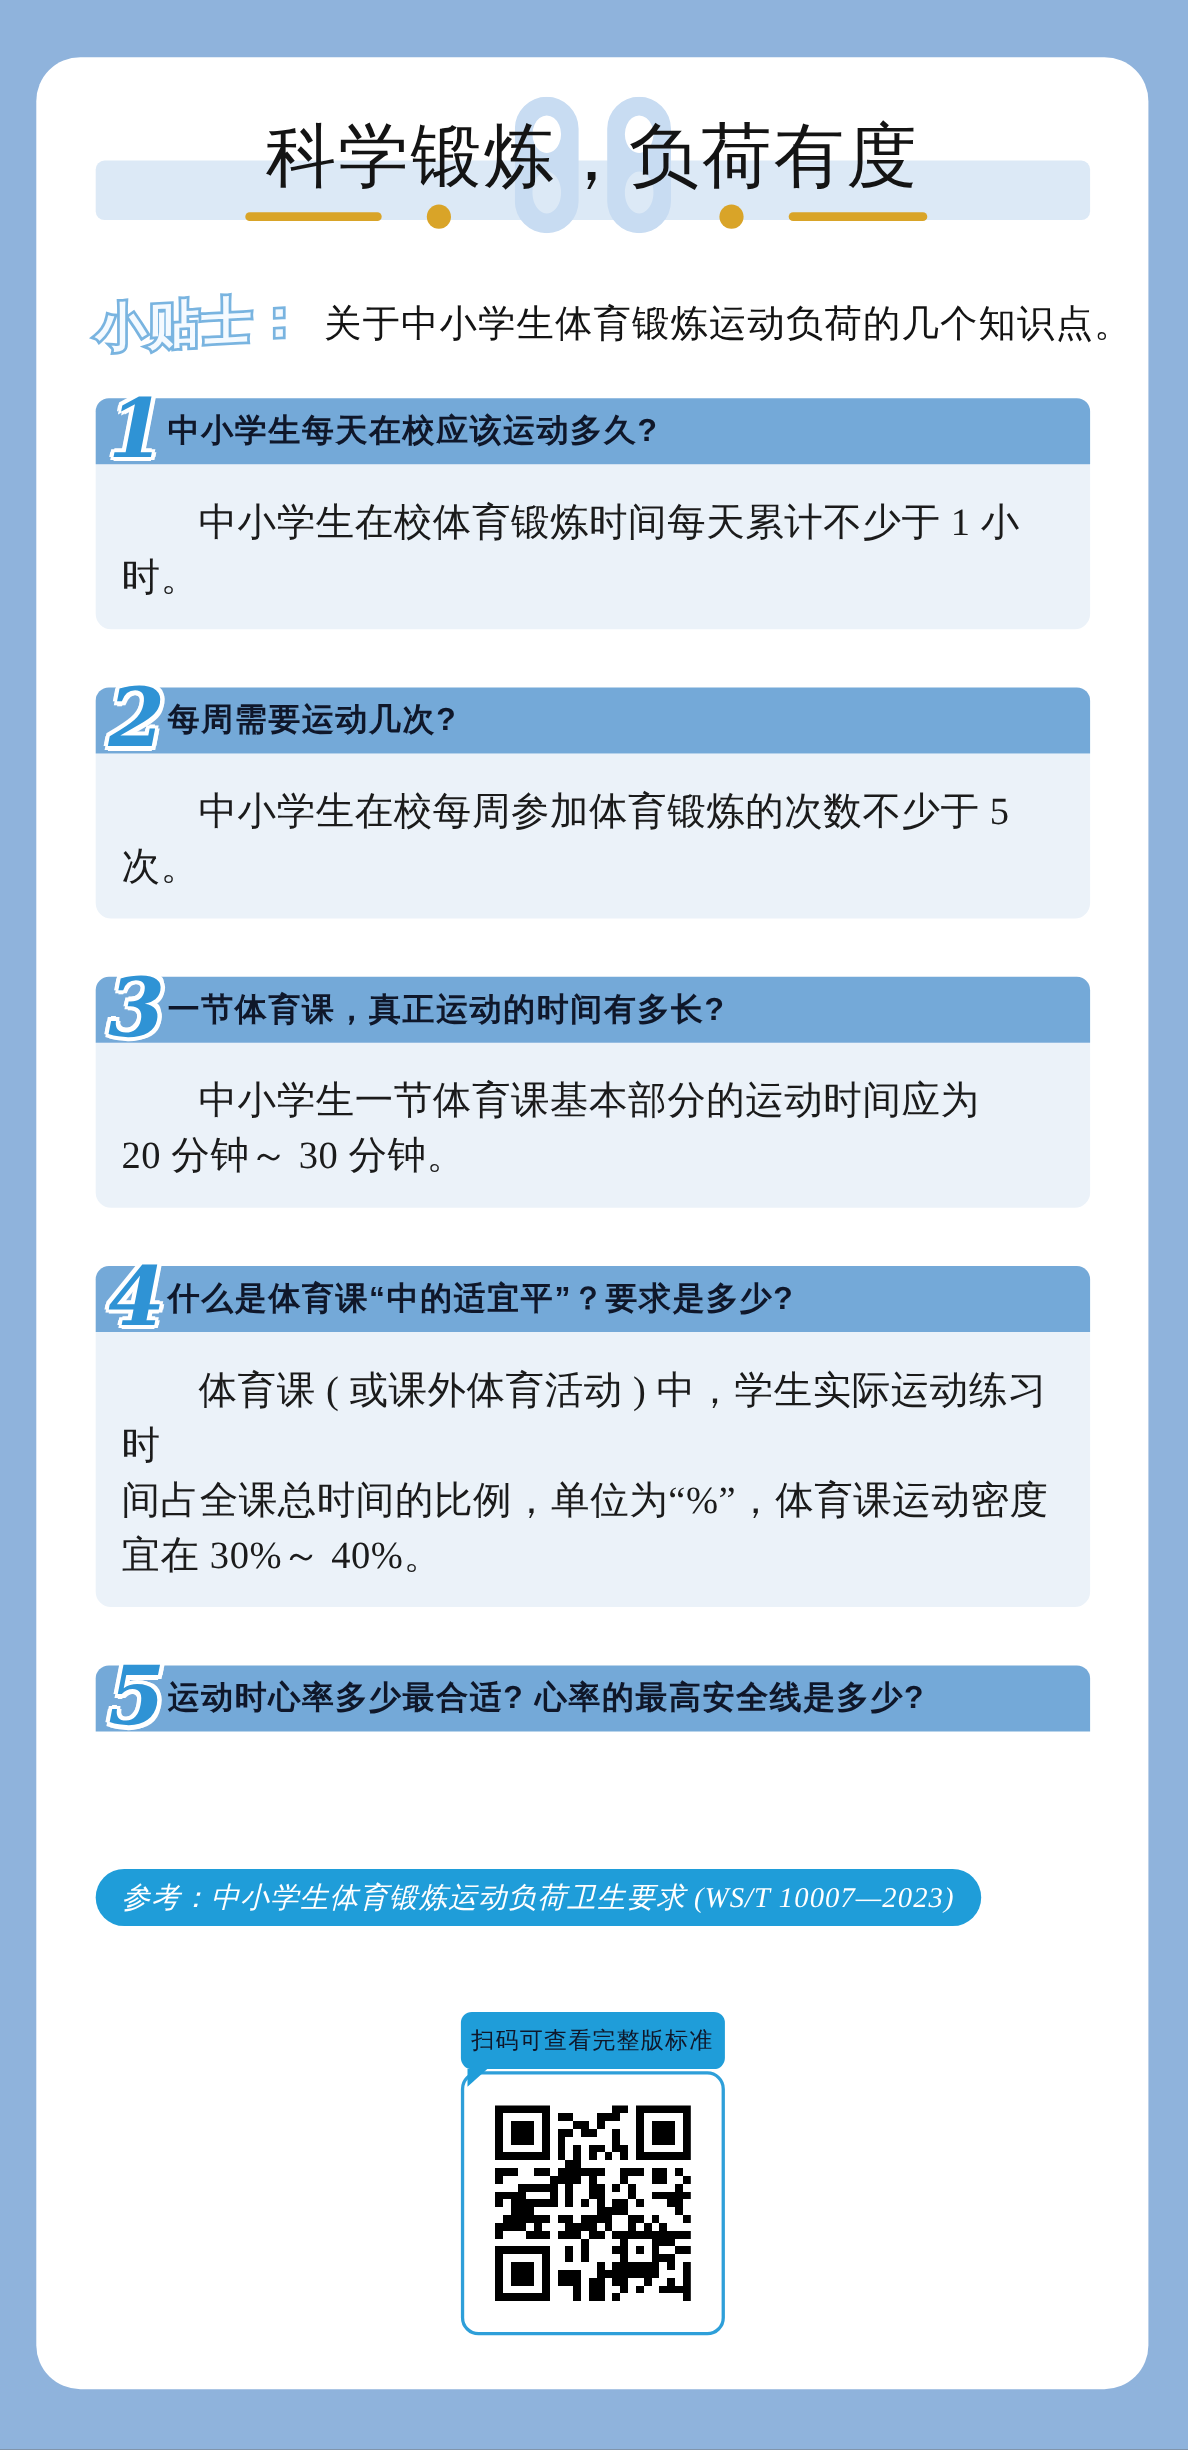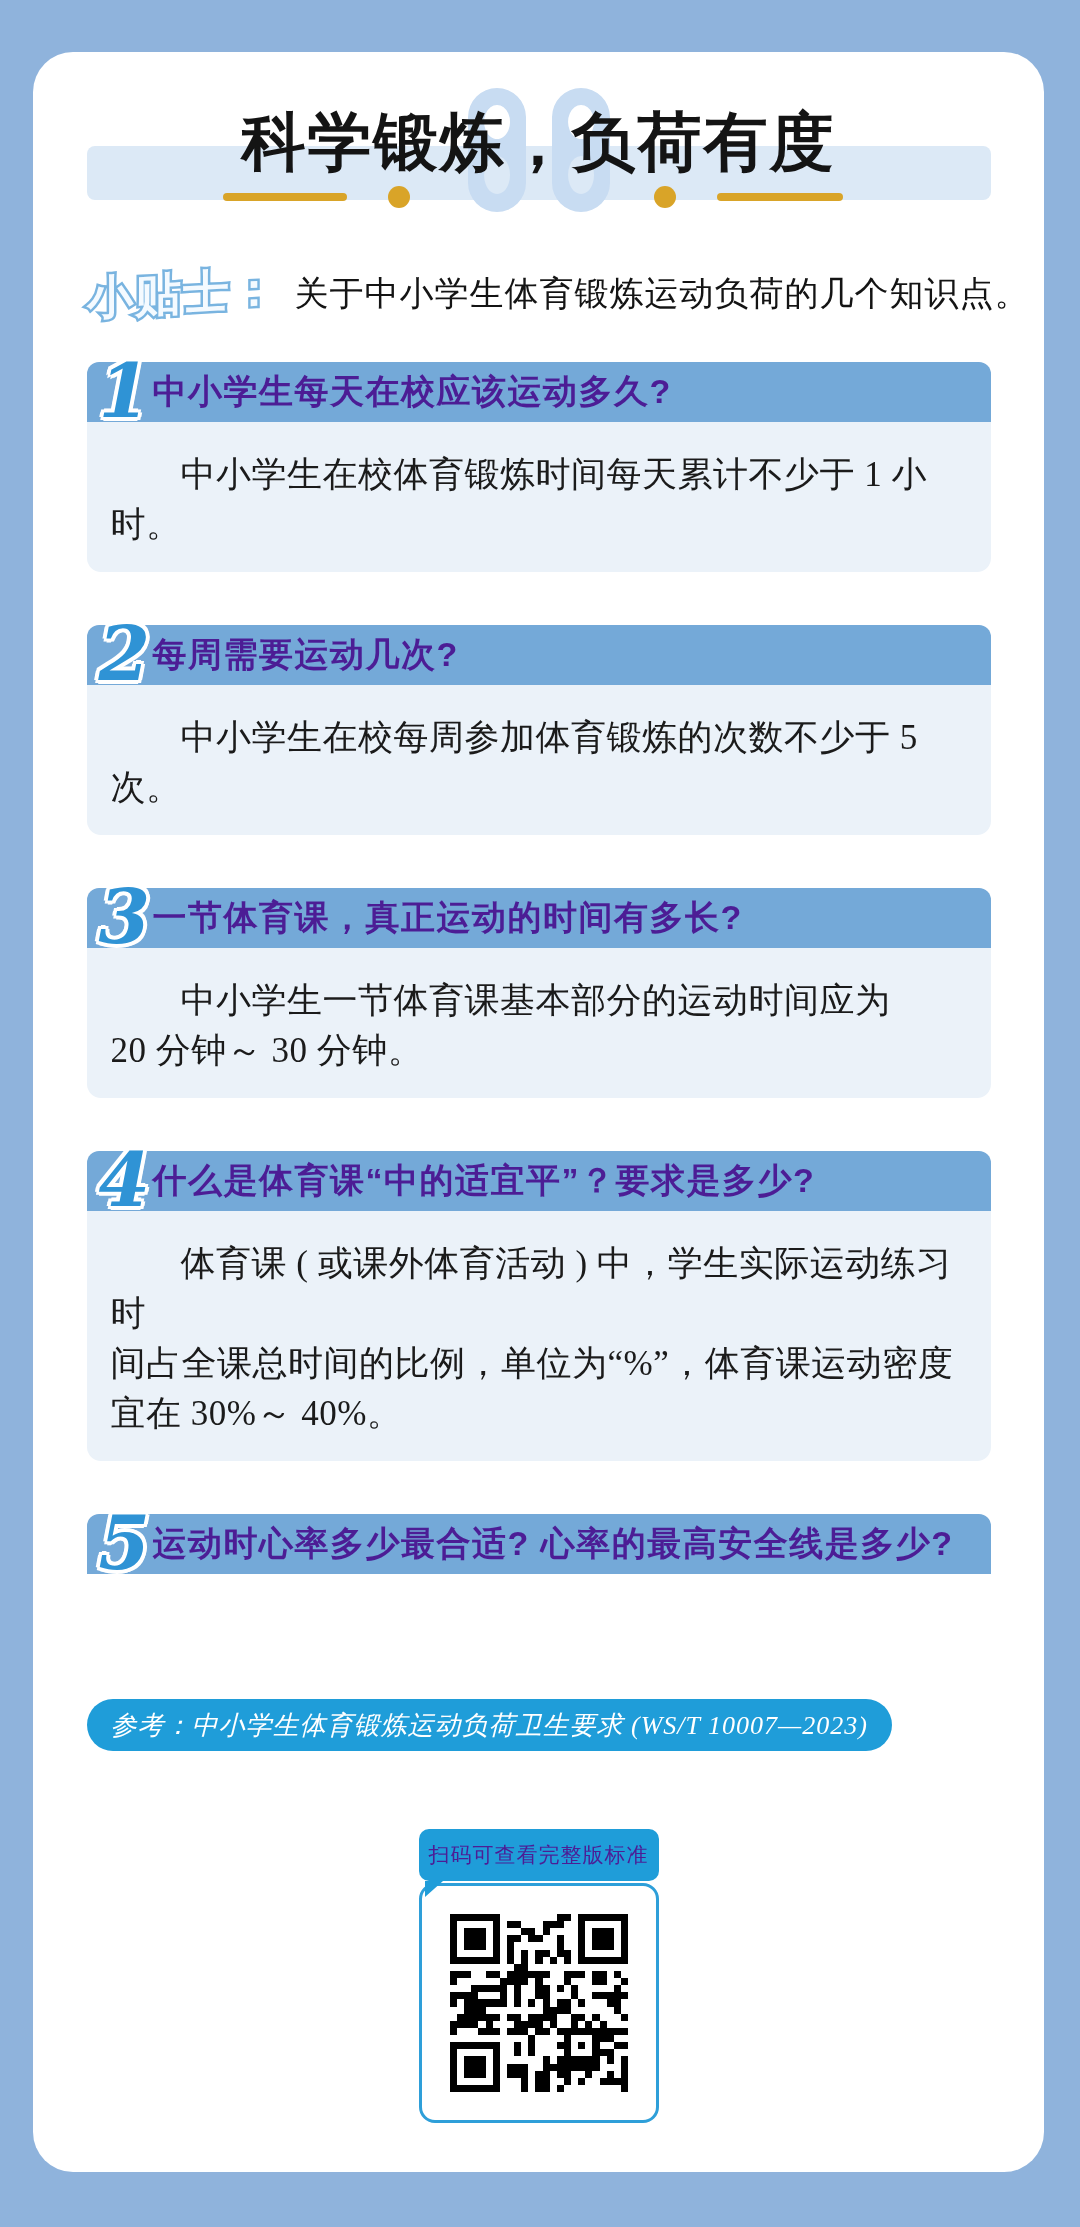--- a/index.html
+++ b/index.html
@@ -21,21 +21,21 @@
 
   
   .title-area{position:relative;height:150px;}
   .title-band{
     position:absolute;left:0;right:0;top:80px;height:54px;border-radius:8px;
     background:var(--title-band,#DCE9F6);
   }
   .quote-marks{position:absolute;left:50%;top:22px;transform:translateX(-50%);}
   .title{
     position:absolute;left:0;right:0;top:42px;text-align:center;
-    font-size:64px;font-weight:700;letter-spacing:2px;color:#141414;line-height:68px;
+    font-size:64px;font-weight:400;letter-spacing:2px;color:#141414;line-height:68px;
   }
   .orn{position:absolute;background:var(--gold,#D9A428);}
   .orn.dash{height:8px;border-radius:4px;top:127px;}
   .orn.dash.l{left:136px;width:124px;}
   .orn.dash.r{left:630px;width:126px;}
   .orn.dot{width:22px;height:22px;border-radius:50%;top:120px;}
   .orn.dot.l{left:301px;}
   .orn.dot.r{left:567px;}
 
   
@@ -55,21 +55,21 @@
     border-radius:12px 12px 0 0;display:flex;align-items:center;
     padding-left:66px;
   }
   .qa-num{
     position:absolute;left:12px;top:50%;transform:translateY(-52%);
     font-family:"DejaVu Serif",serif;font-style:italic;font-weight:700;
     font-size:74px;line-height:1;color:var(--number-blue,#2F93D5);
     text-shadow:-4px 0 0 #fff,4px 0 0 #fff,0 -4px 0 #fff,0 4px 0 #fff,
                 -3px -3px 0 #fff,3px -3px 0 #fff,-3px 3px 0 #fff,3px 3px 0 #fff;
   }
-  .qa-q{font-size:34px;font-weight:700;letter-spacing:1.5px;color:#4c1d95;white-space:nowrap;}
+  .qa-q{font-size:29px;font-weight:700;letter-spacing:1.5px;color:#0f172a;white-space:nowrap;}
   .qa-body{
     background:var(--body-bg,#EBF2F9);border-radius:0 0 14px 14px;
     padding:28px 24px 22px;
   }
   .qa-a{
     font-family:var(--f-serif);font-size:35px;line-height:50px;
     color:var(--body-text,#1B1B1B);text-indent:2em;letter-spacing:.5px;
     white-space:pre-line;
   }
 
@@ -85,21 +85,21 @@
   .qr-block{width:240px;margin:78px auto 0;display:flex;flex-direction:column;}
   .qr-tab{
     position:relative;z-index:2;height:52px;width:100%;
     background:var(--bright-blue,#1F9DD9);border-radius:10px;
     display:flex;align-items:center;justify-content:center;
   }
   .qr-tab::after{
     content:"";position:absolute;left:6px;top:100%;width:0;height:0;
     border-top:16px solid var(--bright-blue,#1F9DD9);border-right:18px solid transparent;
   }
-  .qr-tab span{font-family:var(--f-serif);font-size:21px;color:#4c1d95;letter-spacing:1px;}
+  .qr-tab span{font-family:var(--f-serif);font-size:21px;color:#0f172a;letter-spacing:1px;}
   .qr-card{
     margin-top:2px;width:240px;height:240px;background:#fff;
     border:3px solid var(--qr-border,#2E9FD9);border-radius:16px;
     display:flex;align-items:center;justify-content:center;
   }
   .qr-svg{display:block;}
 </style>
 </head>
 <body>
 

